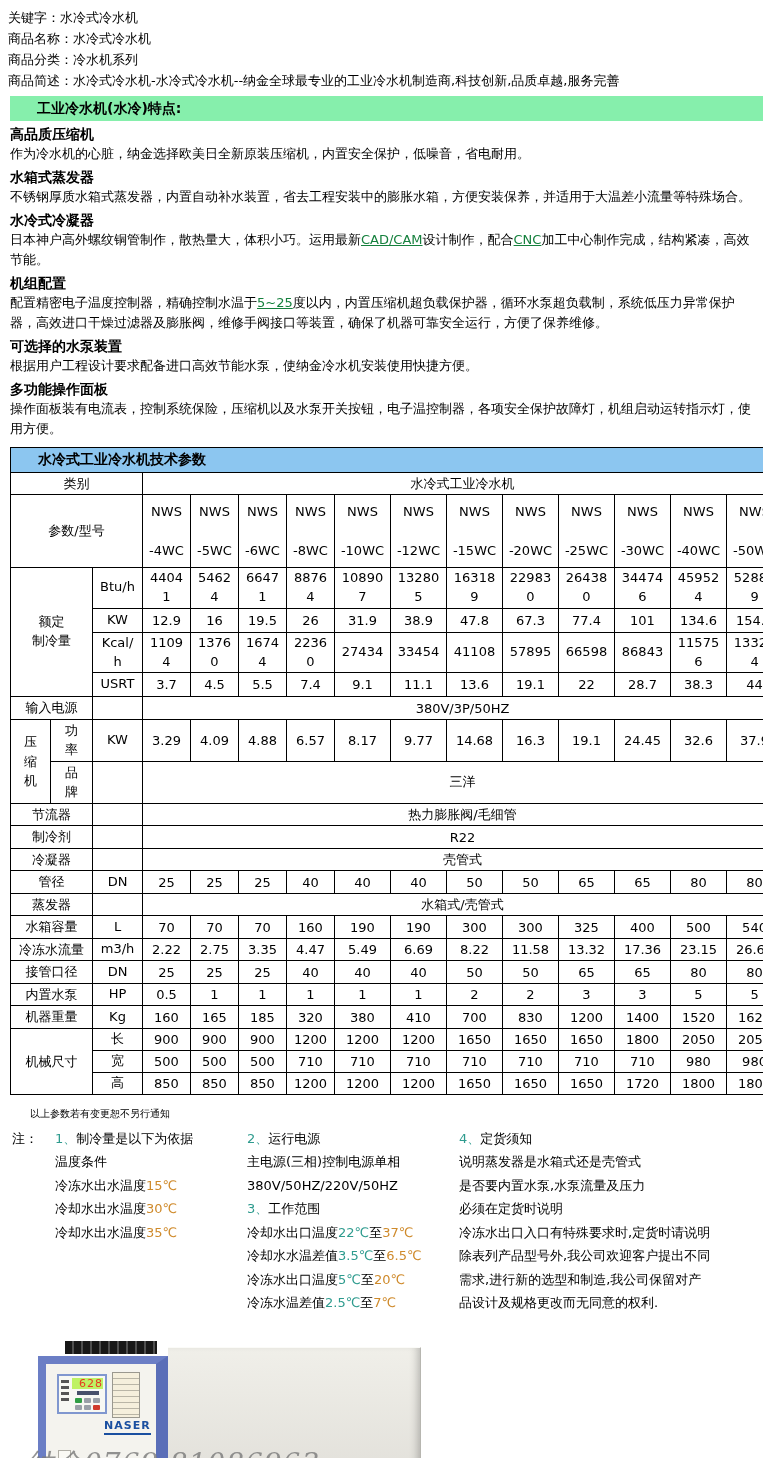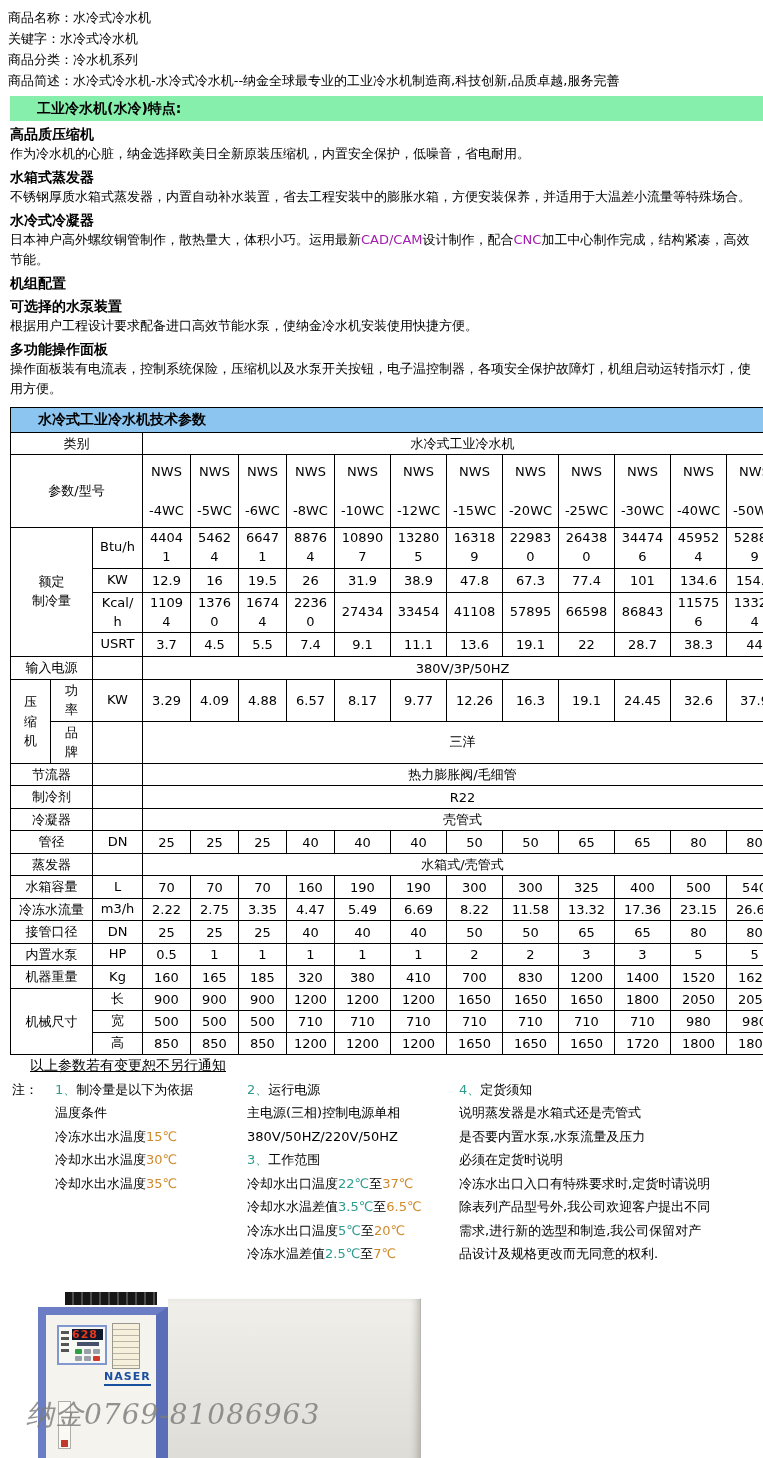--- a/index.html
+++ b/index.html
@@ -11,38 +11,38 @@
 
   
   .bluebar{margin:5px 0 2px 10px;background:#86efac;font-weight:bold;font-size:14px;padding:4px 0 4px 27px;line-height:17px;}
 
   
   .features{padding:0 8px 2px 10px;font-size:13px;}
   .f-h{font-weight:bold;font-size:14px;margin-top:3px;line-height:20px;}
   .f-b{line-height:20px;}
 
   
-  .c-blue{color:#a21caf;}
+  .c-blue{color:#15803d;text-decoration:underline;}
   .c-teal{color:#2e9b8e;}
   .c-orange{color:#cf8a2b;}
 
   
   .tablewrap{margin:6px 0 0 10px;width:753px;overflow:hidden;}
   table{border-collapse:collapse;table-layout:fixed;width:772px;font-size:13px;}
   td{border:1px solid #000;text-align:center;vertical-align:middle;padding:1px 5px;overflow:hidden;}
   tr.t-title td{background:#8cc6f0;text-align:left;font-weight:bold;font-size:14px;padding:3px 0 3px 27px;height:17px;}
   tr.t-cat{height:22px;}
   tr.t-models td{height:70px;}
   td.model-cell .m-top{margin-bottom:24px;}
   td.lbl,td.lblhead{white-space:pre-line;line-height:1.5;}
   tr.wrap td{word-break:break-all;line-height:1.45;}
   td.unit{white-space:normal;word-break:break-all;line-height:1.3;}
 
   
-  .afternote{margin:0 0 0 30px;font-size:14px;line-height:20px;text-decoration:underline;}
+  .afternote{margin:9px 0 0 30px;font-size:10px;line-height:20px;}
   .notes{display:flex;margin:3px 0 0 12px;font-size:13px;line-height:23.5px;align-items:flex-start;}
   .note-mark{width:43px;}
   .note-col-1{width:192px;}
   .note-col-2{width:212px;}
   .note-col-3{flex:1;}
 
   
   .photo{position:relative;margin:26px 0 0 30px;width:400px;height:272px;}
   .m-topvent{position:absolute;left:35px;top:0;width:92px;height:13px;
     background:repeating-linear-gradient(90deg,#171717 0 7px,#4e4e4e 7px 9px);}
@@ -50,22 +50,22 @@
     background:linear-gradient(180deg,#f0efe9,#dedcd6 70%,#d2d1ca);
     border-top:1px solid #fbfbf8;border-right:1px solid #b7b6b0;
     box-shadow:inset -7px 0 9px -5px rgba(0,0,0,0.25);}
   .m-front{position:absolute;left:8px;top:15px;width:130px;height:225px;box-sizing:border-box;
     background:#f4f3ee;border:8px solid #6b7ec5;border-right-width:12px;border-right-color:#5a6eb8;}
   .m-cp{position:absolute;left:11px;top:10px;width:50px;height:40px;box-sizing:border-box;
     background:#f7f8f3;border:2px solid #8097cf;display:flex;padding:2px;}
   .cp-labels{display:flex;flex-direction:column;gap:3px;margin:2px 3px 0 0;}
   .cp-labels i{width:8px;height:3px;background:#555;}
   .cp-main{flex:1;}
-  .cp-led{color:#e8391f;font-weight:bold;font-size:11px;line-height:11px;letter-spacing:1px;text-align:left;
-    background:#0f172a;}
+  .cp-led{color:#e8391f;font-weight:normal;font-size:11px;line-height:11px;letter-spacing:1px;text-align:right;
+    background:#bef264;}
   .cp-sub{width:22px;height:4px;background:#47506a;margin:2px auto 0;}
   .cp-btns{display:flex;flex-wrap:wrap;gap:2px;margin-top:3px;justify-content:center;}
   .cp-btns b{width:7px;height:5px;background:#9aa0a8;border-radius:1px;}
   .cp-btns b.g{background:#2f9e44;}
   .cp-btns b.r{background:#d03a2b;}
   .m-label{position:absolute;left:66px;top:8px;width:28px;height:46px;box-sizing:border-box;
     background-color:#f5efdc;border:1px solid #9a988f;
     background-image:repeating-linear-gradient(180deg,rgba(0,0,0,0) 0 5px,#b9b5a6 5px 6px);}
   .m-naser{position:absolute;left:58px;top:56px;color:#1a4fa0;font-weight:bold;font-size:11px;letter-spacing:1px;line-height:12px;}
   .naser-bar{height:2px;background:#1a4fa0;margin-top:1px;}
@@ -74,36 +74,37 @@
   .m-handle::after{content:"";display:block;width:7px;height:7px;background:#c0392b;margin:38px auto 0;}
   .watermark{position:absolute;left:-4px;top:104px;font-family:"DejaVu Serif","Liberation Serif",serif;
     font-style:italic;font-size:28px;color:#7c7c7c;opacity:.82;letter-spacing:1px;white-space:nowrap;}
 </style>
 </head>
 <body>
 
 <div class="page">
 
   <div class="meta">
+    <div>关键字：水冷式冷水机</div>
     <div>商品名称：水冷式冷水机</div>
-    <div>关键字：水冷式冷水机</div>
     <div>商品分类：冷水机系列</div>
     <div>商品简述：水冷式冷水机-水冷式冷水机--纳金全球最专业的工业冷水机制造商,科技创新,品质卓越,服务完善</div>
   </div>
 
   <div class="bluebar">工业冷水机(水冷)特点:</div>
 
   <div class="features">
     <div class="f-h">高品质压缩机</div>
     <div class="f-b"><span>作为冷水机的心脏，纳金选择欧美日全新原装压缩机，内置安全保护，低噪音，省电耐用。</span></div>
     <div class="f-h">水箱式蒸发器</div>
     <div class="f-b"><span>不锈钢厚质水箱式蒸发器，内置自动补水装置，省去工程安装中的膨胀水箱，方便安装保养，并适用于大温差小流量等特殊场合。</span></div>
     <div class="f-h">水冷式冷凝器</div>
     <div class="f-b"><span>日本神户高外螺纹铜管制作，散热量大，体积小巧。运用最新</span><span class="c-blue">CAD/CAM</span><span>设计制作，配合</span><span class="c-blue">CNC</span><span>加工中心制作完成，结构紧凑，高效节能。</span></div>
     <div class="f-h">机组配置</div>
+    <div class="f-b"><span>配置精密电子温度控制器，精确控制水温于</span><span class="c-blue">5~25</span><span>度以内，内置压缩机超负载保护器，循环水泵超负载制，系统低压力异常保护器，高效进口干燥过滤器及膨胀阀，维修手阀接口等装置，确保了机器可靠安全运行，方便了保养维修。</span></div>
     <div class="f-h">可选择的水泵装置</div>
     <div class="f-b"><span>根据用户工程设计要求配备进口高效节能水泵，使纳金冷水机安装使用快捷方便。</span></div>
     <div class="f-h">多功能操作面板</div>
     <div class="f-b"><span>操作面板装有电流表，控制系统保险，压缩机以及水泵开关按钮，电子温控制器，各项安全保护故障灯，机组启动运转指示灯，使用方便。</span></div>
   </div>
 
   <div class="tablewrap">
     <table>
       <colgroup>
         <col style="width:40px">
@@ -256,21 +257,21 @@
 机</td>
             <td class="lbl">功
 率</td>
             <td class="unit">KW</td>
             <td class="val">3.29</td>
             <td class="val">4.09</td>
             <td class="val">4.88</td>
             <td class="val">6.57</td>
             <td class="val">8.17</td>
             <td class="val">9.77</td>
-            <td class="val">12.26</td>
+            <td class="val">14.68</td>
             <td class="val">16.3</td>
             <td class="val">19.1</td>
             <td class="val">24.45</td>
             <td class="val">32.6</td>
             <td class="val">37.9</td>
           </tr>
           <tr style="height: 42px;">
             <td class="lbl">品
 牌</td>
             <td class="unit"></td>

